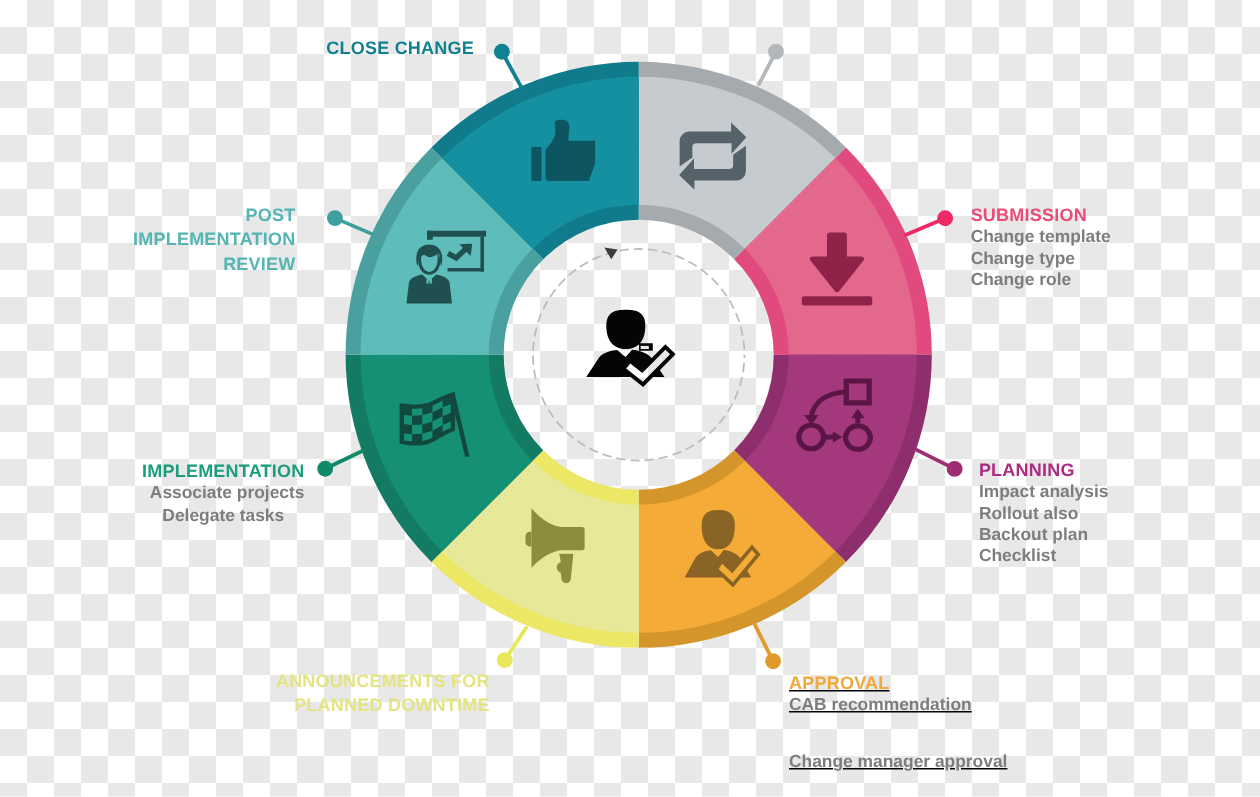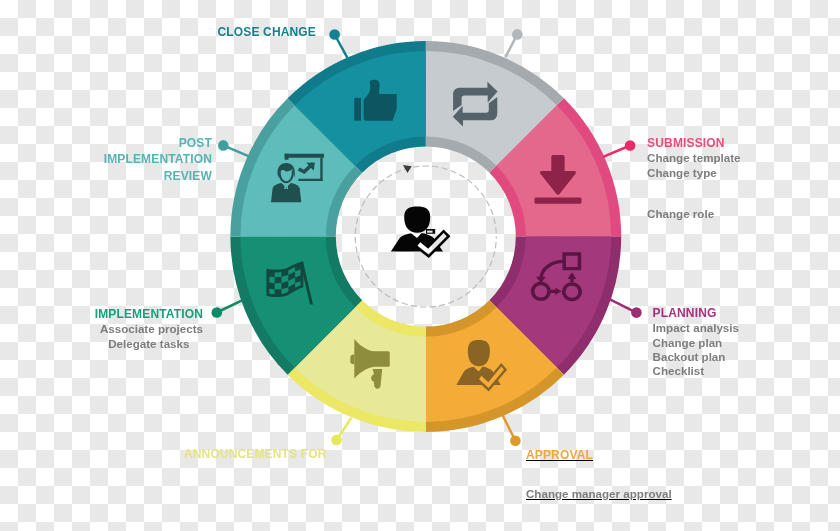--- a/index.html
+++ b/index.html
@@ -177,42 +177,44 @@
       </g>
       <path d="M402.9,165 L411.7,166.3 L407.5,172.9 Z" fill="#3c3c3c"></path>
     </svg>
   <div id="labels">
       <div class="lbl left" style="left: 541.2px; top: 22.8px;">
       </div>
       <div class="lbl left" style="left: 647.1px; top: 135px;">
         <span class="ttl" style="color: rgb(234, 75, 120);">SUBMISSION</span>
         <span class="sub" style="color: rgb(125, 125, 125);">Change template</span>
         <span class="sub" style="color: rgb(125, 125, 125);">Change type</span>
-        <span class="sub" style="color: rgb(125, 125, 125); margin-top: 27px;">Change role</span>
+        <span class="sub" style="color: rgb(125, 125, 125);">Change role</span>
       </div>
       <div class="lbl left" style="left: 652.6px; top: 305px;">
         <span class="ttl" style="color: rgb(171, 44, 128);">PLANNING</span>
         <span class="sub" style="color: rgb(125, 125, 125);">Impact analysis</span>
-        <span class="sub" style="color: rgb(125, 125, 125);">Change plan</span>
+        <span class="sub" style="color: rgb(125, 125, 125);">Rollout also</span>
         <span class="sub" style="color: rgb(125, 125, 125);">Backout plan</span>
         <span class="sub" style="color: rgb(125, 125, 125);">Checklist</span>
       </div>
       <div class="lbl left" style="left: 526px; top: 446.6px; text-decoration: underline;">
         <span class="ttl" style="color: rgb(242, 167, 58);">APPROVAL</span>
+        <span class="sub" style="color: rgb(125, 125, 125);">CAB recommendation</span>
         <span class="sub" style="color: rgb(125, 125, 125); margin-top: 24px;">Change manager approval</span>
       </div>
       <div class="lbl right" style="right: 513.5px; top: 446px; margin-left: 46px;">
         <span class="ttl" style="color: rgb(228, 228, 131);">ANNOUNCEMENTS FOR</span>
+        <span class="ttl" style="color: rgb(228, 228, 131);">PLANNED DOWNTIME</span>
       </div>
       <div class="lbl right" style="right: 637px; top: 305.8px;">
         <span class="ttl" style="color: rgb(26, 157, 124);">IMPLEMENTATION</span>
         <span class="sub" style="color: rgb(125, 125, 125);">Associate projects</span>
         <span class="sub" style="color: rgb(125, 125, 125); text-align: center;">Delegate tasks</span>
       </div>
-      <div class="lbl right" style="right: 628px; top: 134.7px;">
+      <div class="lbl right" style="right: 643px; top: 134.7px;">
         <span class="ttl" style="color: rgb(84, 181, 179);">POST</span>
         <span class="ttl" style="color: rgb(84, 181, 179);">IMPLEMENTATION</span>
         <span class="ttl" style="color: rgb(84, 181, 179);">REVIEW</span>
       </div>
       <div class="lbl right" style="right: 524px; top: 23.6px;">
         <span class="ttl" style="color: rgb(17, 128, 143); padding-left: 32px;">CLOSE CHANGE</span>
       </div>
     </div>
 </div>
 

